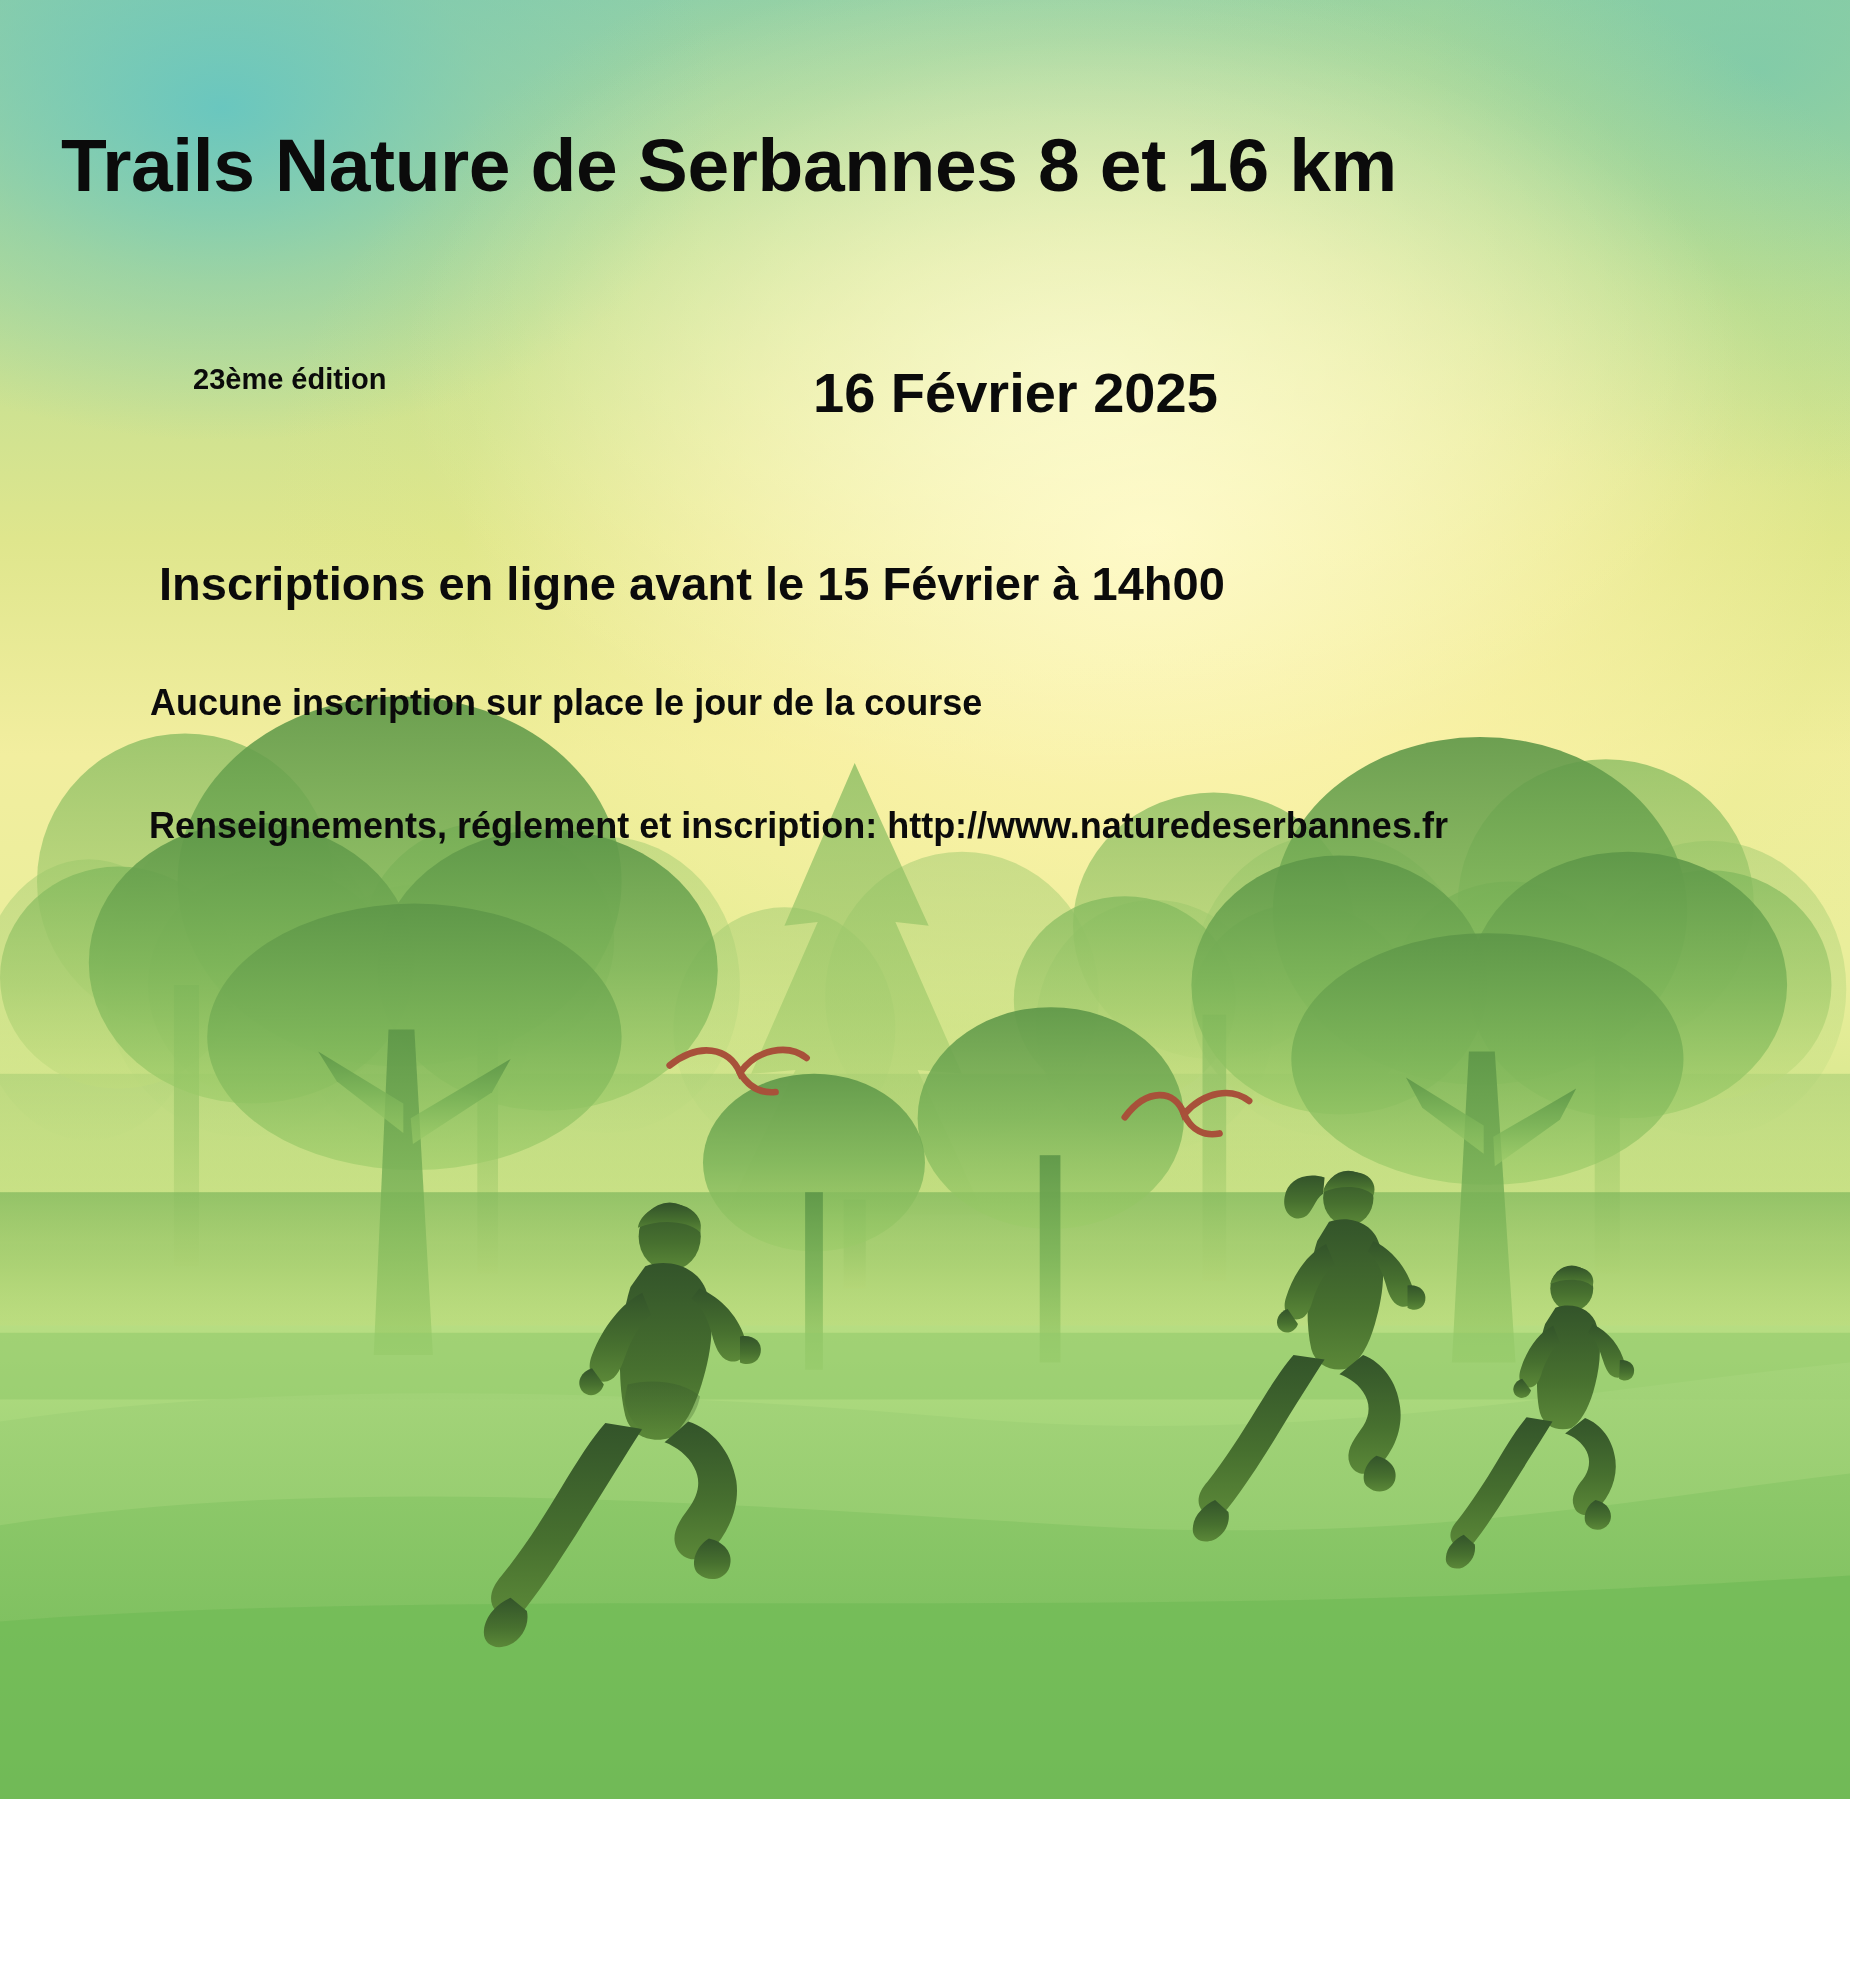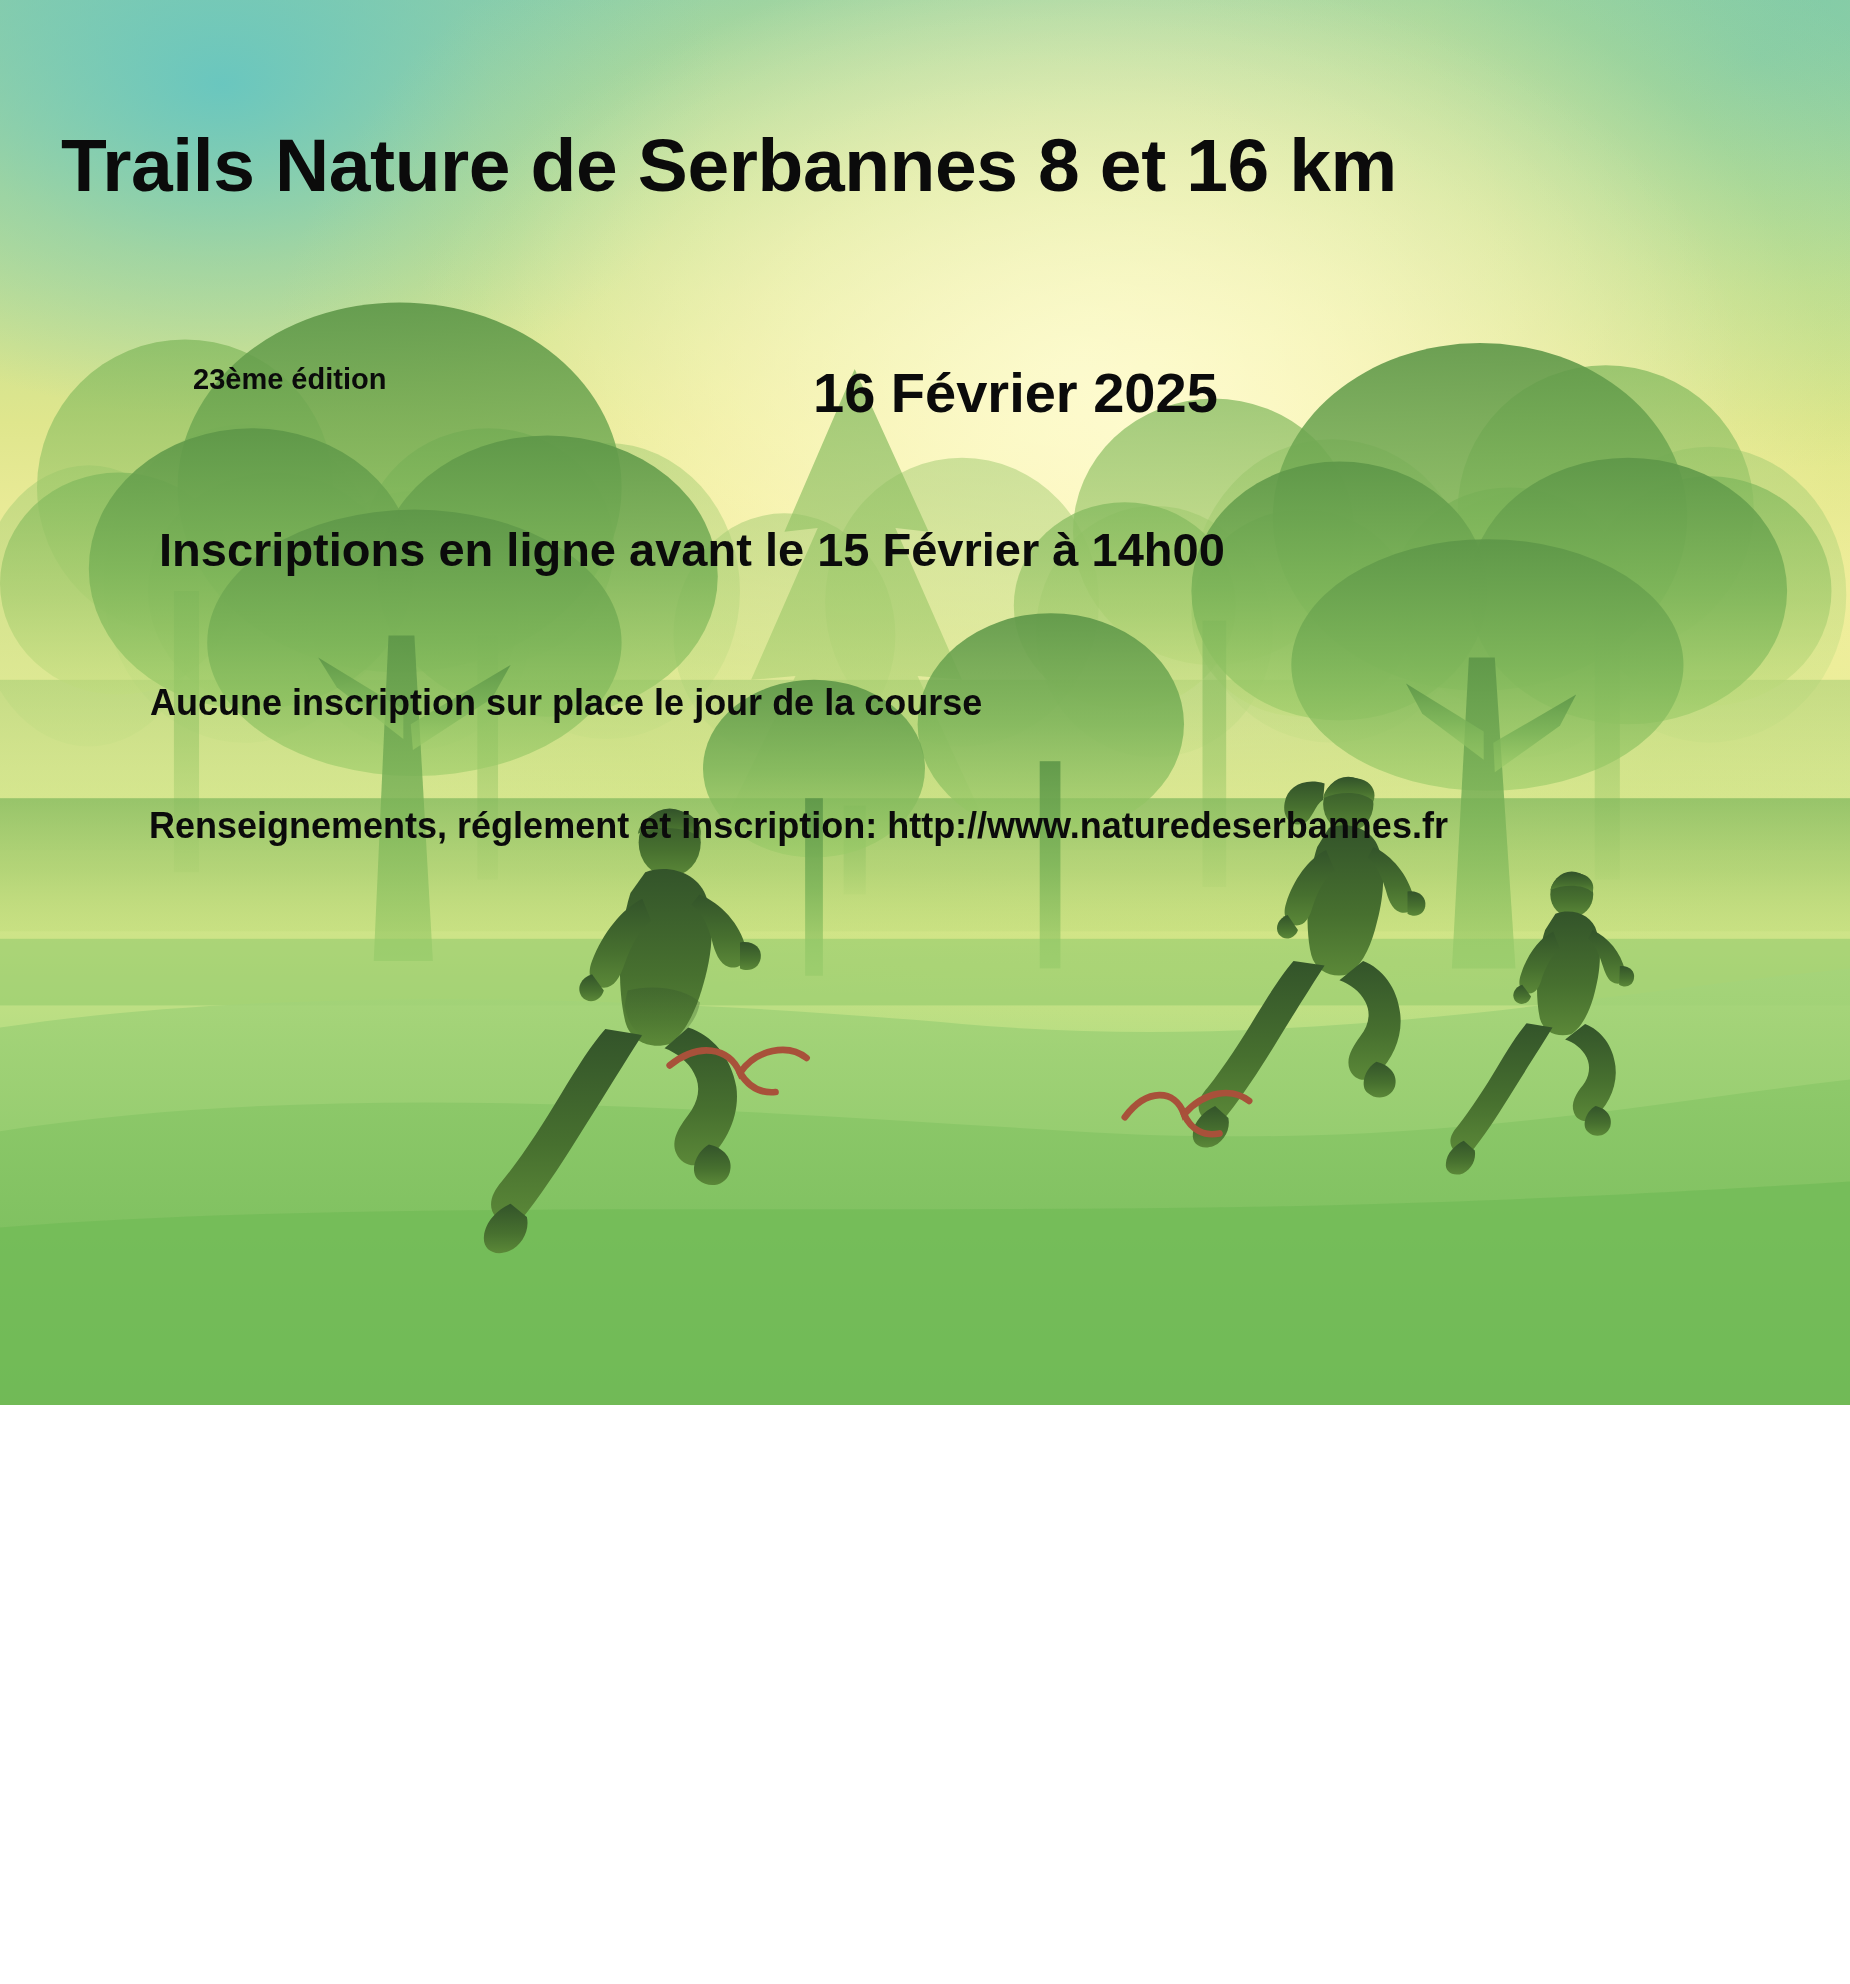--- a/index.html
+++ b/index.html
@@ -9,21 +9,21 @@
   body {
     width: 1850px;
     height: 1985px;
     font-family: "Liberation Sans", sans-serif;
     overflow: hidden;
   }
 
   .poster {
     position: relative;
     width: 1850px;
-    height: 1405px;
+    height: 1799px;
     overflow: hidden;
     background:
       radial-gradient(ellipse 1110px 814px at 62% 30%, rgba(255,248,190,0.95) 0%, rgba(253,243,168,0.55) 38%, rgba(228,235,130,0.18) 62%, rgba(200,225,120,0.0) 80%),
       radial-gradient(ellipse 666px 444px at 12% 6%, rgba(96,196,196,0.85) 0%, rgba(120,200,180,0.45) 40%, rgba(160,210,150,0.0) 75%),
       radial-gradient(ellipse 740px 518px at 95% 4%, rgba(120,200,170,0.70) 0%, rgba(150,210,150,0.35) 45%, rgba(170,215,140,0.0) 80%),
       linear-gradient(180deg, #8fcfa8 0%, #b9dd96 14%, #dfe68d 30%, #f2ee9f 42%, #e8ee9a 55%, #cfe488 66%, #b6dd82 74%, #9ed377 82%, #8ecb6e 90%, #86c766 100%);
   }
 
   
   .haze {
@@ -66,21 +66,21 @@
     position: absolute;
     left: 813px;
     top: 360px;
     font-size: 56px;
     font-weight: bold;
   }
 
   .signup {
     position: absolute;
     left: 159px;
-    top: 522px;
+    top: 556px;
     font-size: 47px;
     font-weight: bold;
     white-space: nowrap;
   }
 
   .notice {
     position: absolute;
     left: 150px;
     top: 682px;
     font-size: 36px;

